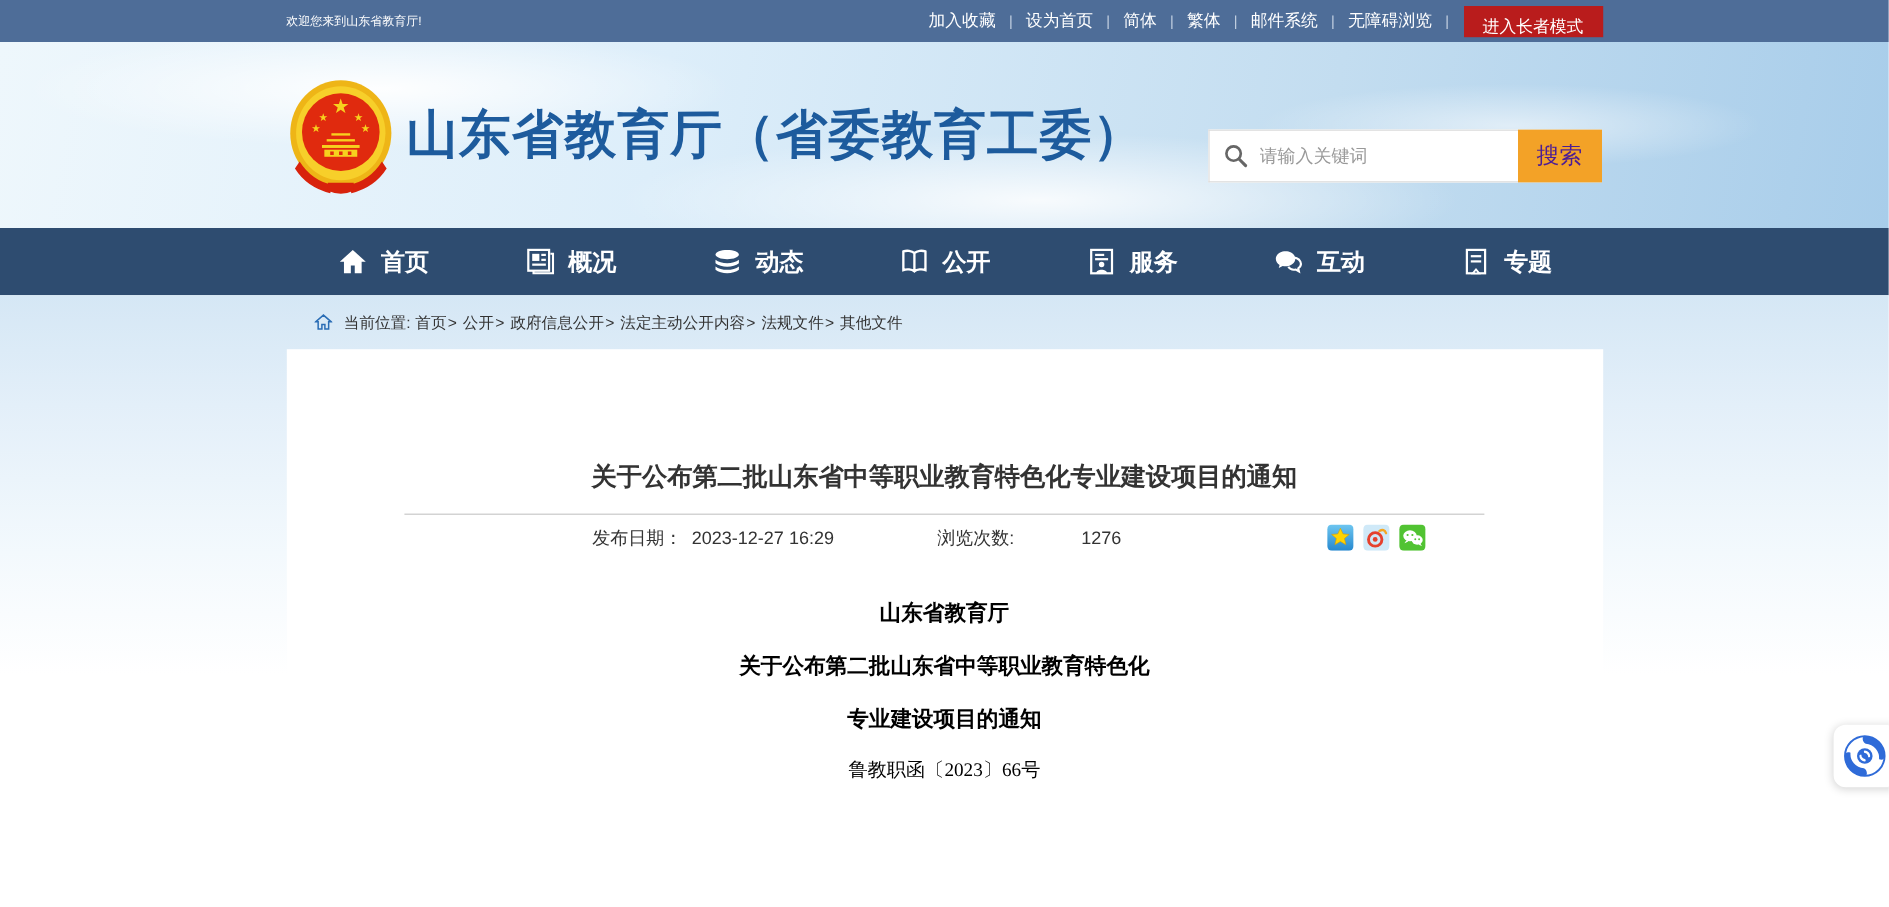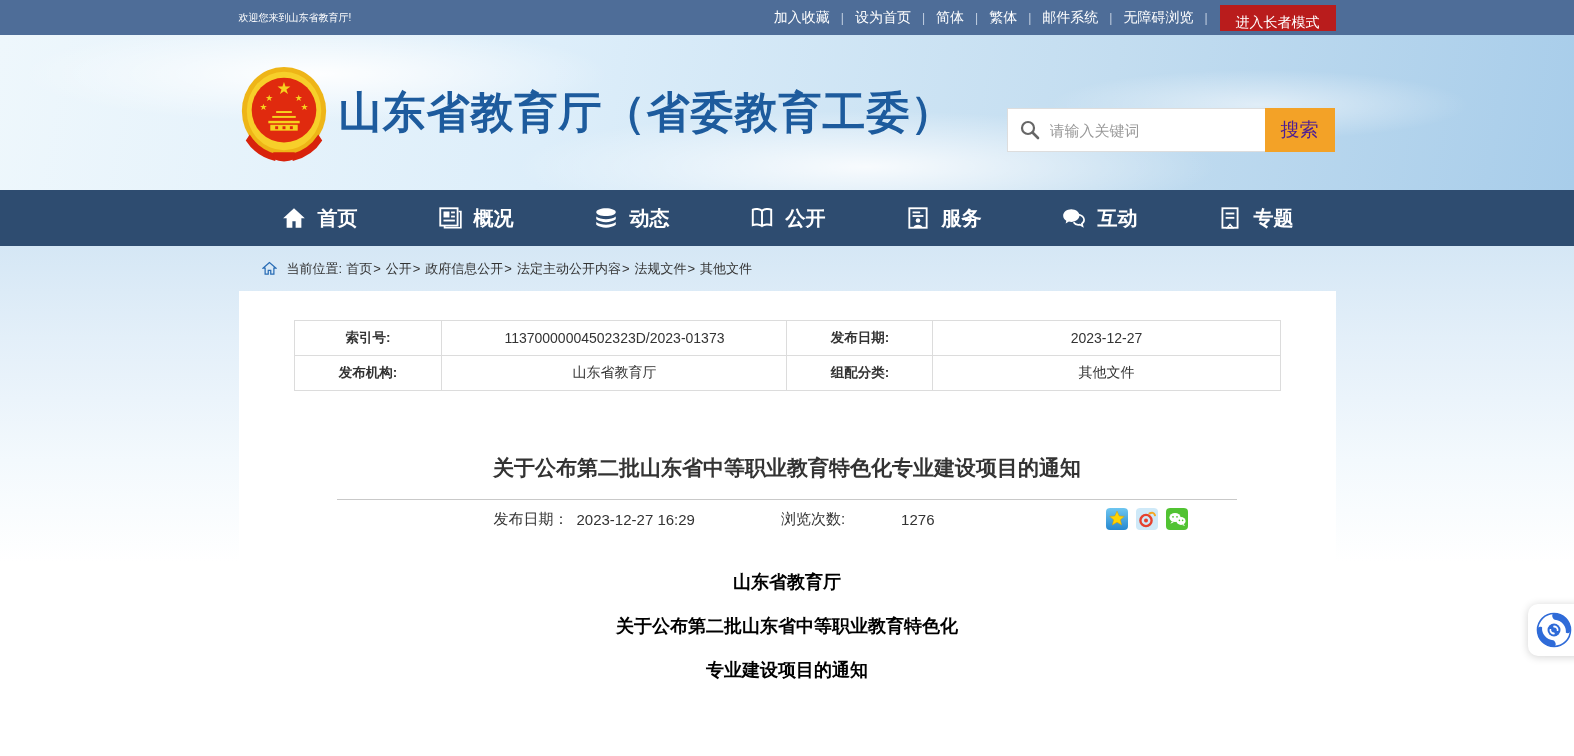--- a/index.html
+++ b/index.html
@@ -220,42 +220,20 @@
       <span class="crumb-item">政府信息公开</span>
       <span class="crumb-sep">&gt;</span>
       <span class="crumb-item">法定主动公开内容</span>
       <span class="crumb-sep">&gt;</span>
       <span class="crumb-item">法规文件</span>
       <span class="crumb-sep">&gt;</span>
       <span class="crumb-item">其他文件</span>
     </div>
 
     <div class="panel">
-      <table class="info">
-        <colgroup>
-            <col style="width:15%">
-            <col style="width:35%">
-            <col style="width:14.8%">
-            <col style="width:35.2%">
-          </colgroup>
-        <tbody>
-            <tr>
-          <td class="lbl">索引号:</td>
-          <td>11370000004502323D/2023-01373</td>
-          <td class="lbl">发布日期:</td>
-          <td>2023-12-27</td>
-        </tr>
-        <tr>
-          <td class="lbl">发布机构:</td>
-          <td>山东省教育厅</td>
-          <td class="lbl">组配分类:</td>
-          <td>其他文件</td>
-        </tr>
-      </tbody>
-        </table>
 
       <h1 class="article-title">关于公布第二批山东省中等职业教育特色化专业建设项目的通知</h1>
       <hr class="title-rule">
 
       <div class="meta">
         <span>发布日期：</span>
         <span class="pub-val">2023-12-27 16:29</span>
         <span class="views-lbl">浏览次数:</span>
         <span class="views-val">1276</span>
         <span class="share">
@@ -286,20 +264,21 @@
             <circle cx="13.4" cy="12.4" r="0.8" fill="#51c332"></circle>
             <circle cx="16.6" cy="12.4" r="0.8" fill="#51c332"></circle>
           </svg>
         </span>
       </div>
 
       <div class="article-body">
         <p>山东省教育厅</p>
         <p>关于公布第二批山东省中等职业教育特色化</p>
         <p>专业建设项目的通知</p>
+        <p class="docnum">鲁教职函〔2023〕66号</p>
       </div>
     </div>
   </div>
 </div>
 
 <div class="float-widget">
   <svg width="36" height="36" viewBox="0 0 36 36">
     <circle cx="18" cy="18" r="16.5" fill="#fff" stroke="#2f6bd8" stroke-width="1.6"></circle>
     <path fill="#2f6bd8" d="M18 1.5a16.5 16.5 0 0116.5 16.5c0 2.8-1.8 3.8-4.6 2.8A12 12 0 0018.8 7.7c-2.8-1-3.6-6.2-.8-6.2z"></path>
     <path fill="#2f6bd8" d="M18 34.5A16.5 16.5 0 011.5 18c0-2.8 1.8-3.8 4.6-2.8a12 12 0 0011.1 13.1c2.8 1 3.6 6.2.8 6.2z"></path>

